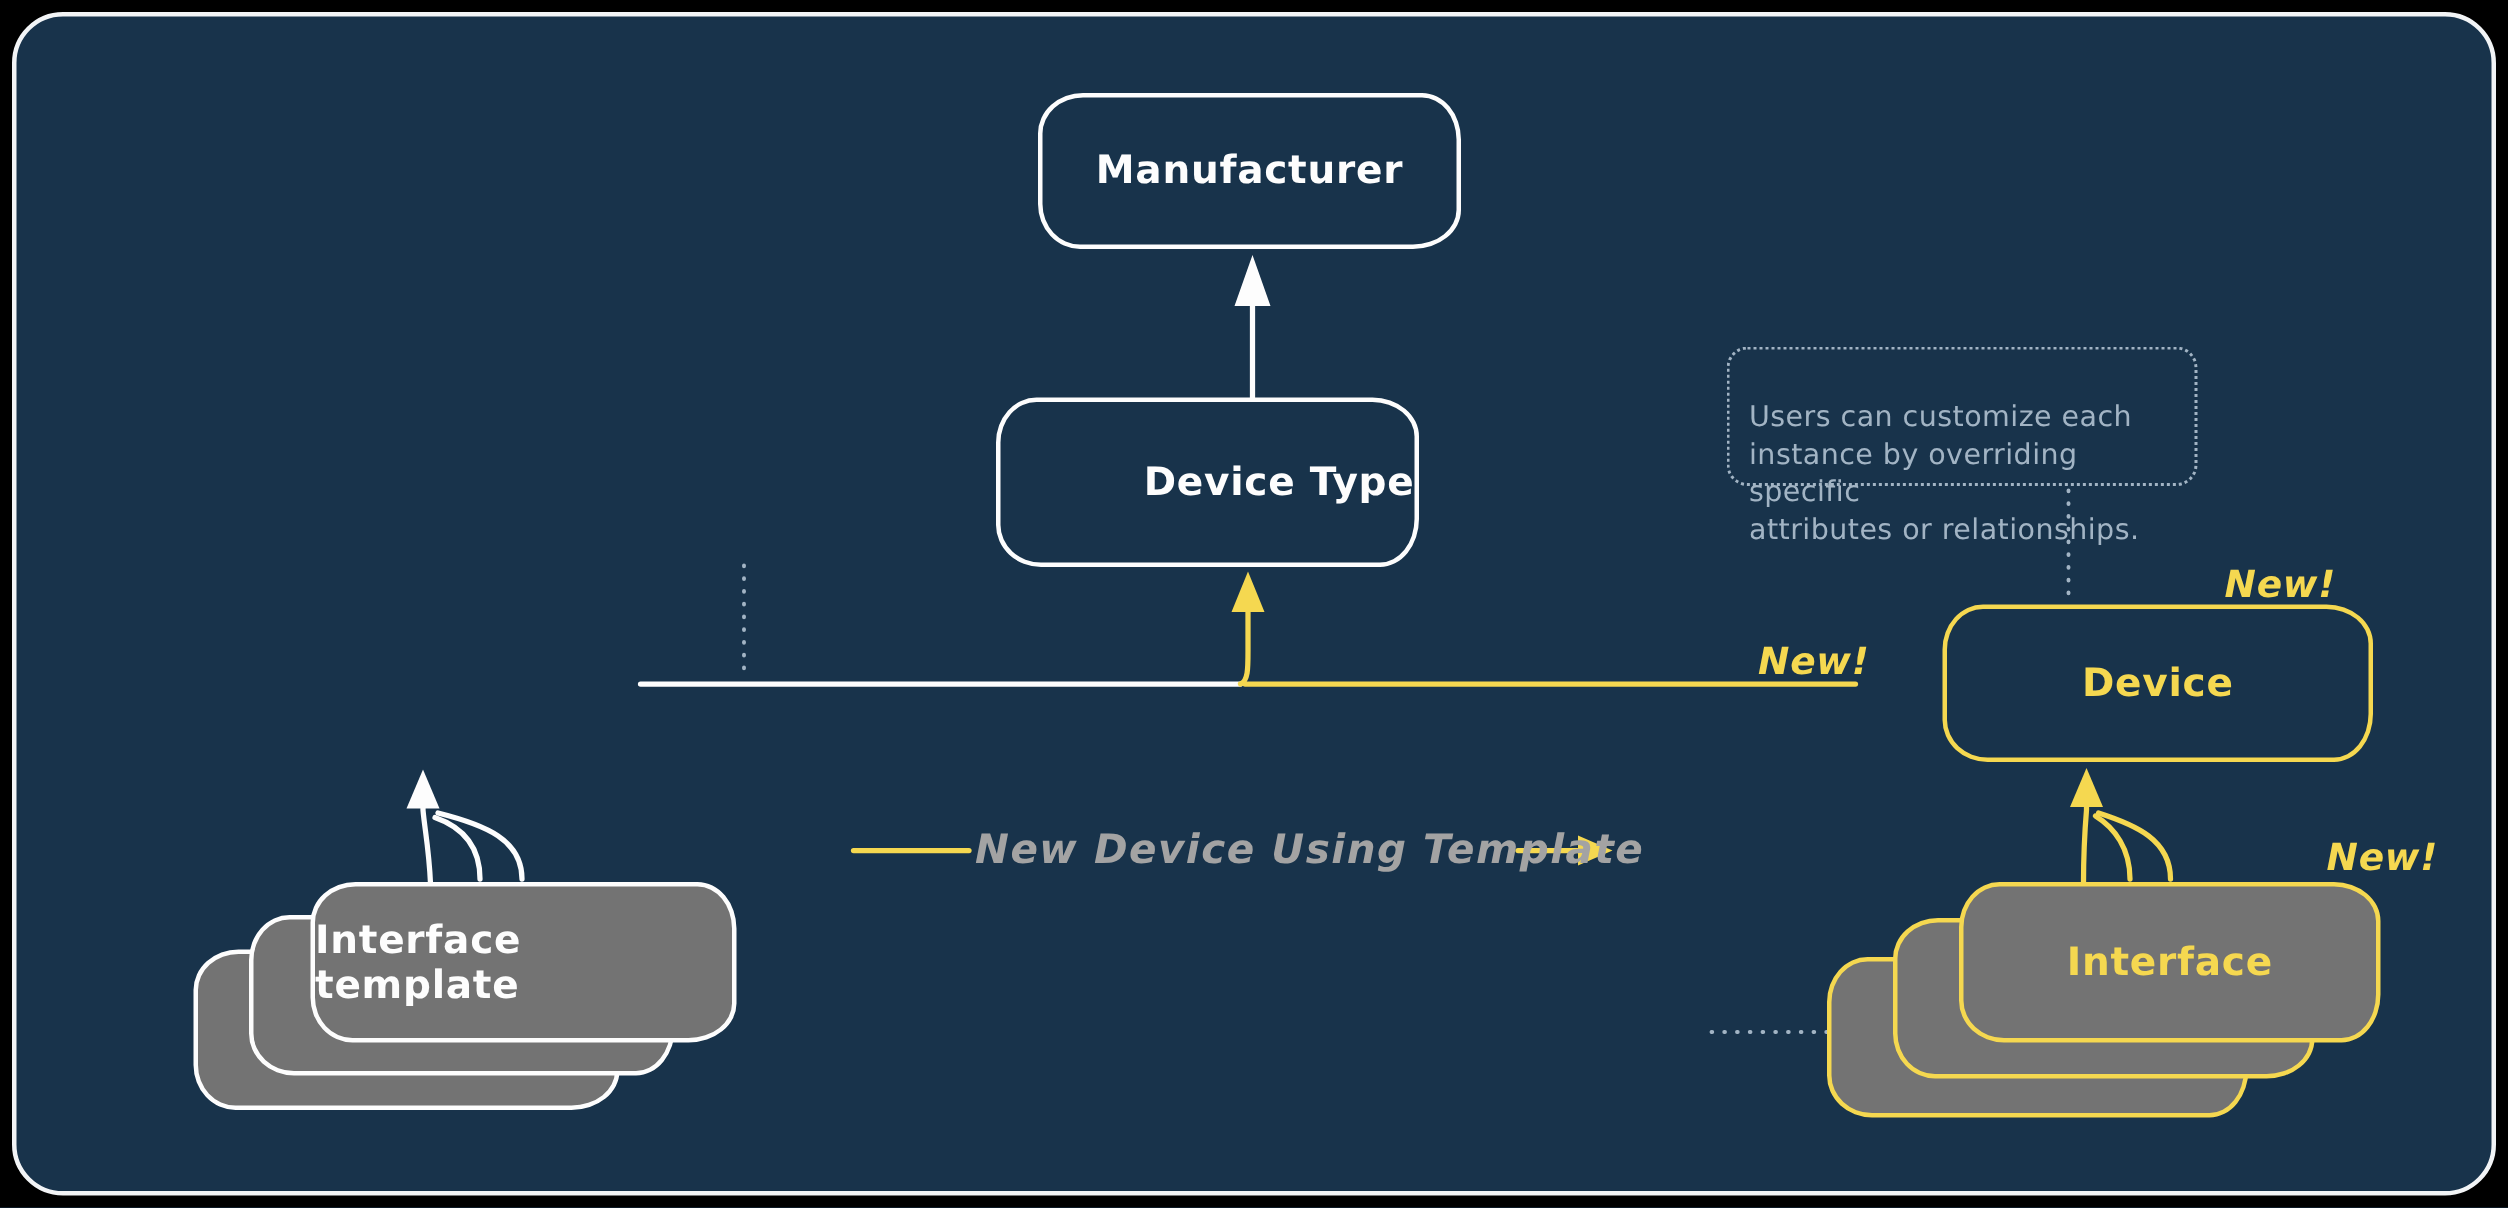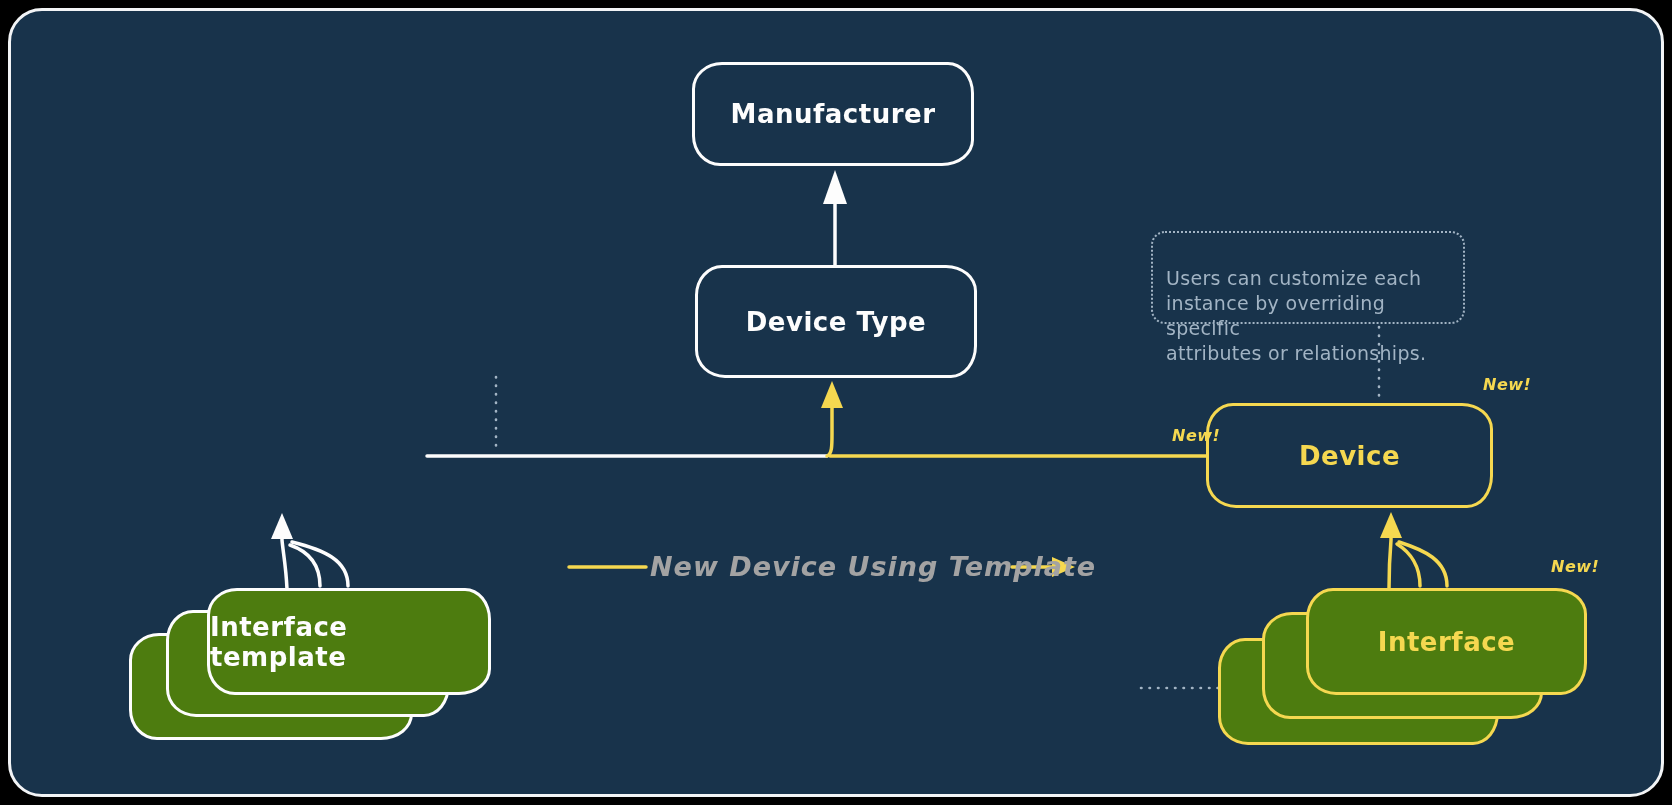--- a/index.html
+++ b/index.html
@@ -24,38 +24,38 @@
     display:flex;align-items:center;justify-content:center;
     color:#fdfdfd;font-weight:bold;font-size:26px;letter-spacing:.5px;
     box-sizing:border-box;
   }
   .r1{border-radius:30px 26px 32px 28px / 27px 31px 26px 30px;}
   .r2{border-radius:27px 31px 26px 30px / 30px 26px 32px 28px;}
   .yellow{border-color:#F5D850;color:#F5D850;}
 
   .card{
     position:absolute;width:284px;height:107px;
-    background:#4d7c0f;border:3.5px solid #fdfdfd;box-sizing:border-box;
+    background:#737373;border:3.5px solid #fdfdfd;box-sizing:border-box;
     display:flex;align-items:center;justify-content:center;
     color:#fdfdfd;font-weight:bold;font-size:26px;letter-spacing:.5px;
   }
   .card.yellow{border-color:#F5D850;color:#F5D850;align-items:center;}
 
   .note{
     position:absolute;
     border:2px dotted #A2B4C4;
     border-radius:14px;
     color:#A2B4C4;
     font-size:19px;line-height:1.32;letter-spacing:.3px;
     padding:8px 13px;box-sizing:border-box;
     white-space:pre-line;
   }
   .badge{
     position:absolute;color:#F5D850;font-weight:bold;font-style:italic;
-    font-size:16px;letter-spacing:.5px;
+    font-size:25px;letter-spacing:.5px;
   }
   .flow-label{
     position:absolute;color:#a3a3a3;font-weight:bold;font-style:italic;
     font-size:27px;letter-spacing:1px;white-space:nowrap;
   }
 </style>
 </head>
 <body>
 
 <div class="canvas"></div>
@@ -101,26 +101,26 @@
       <path d="M472,377 L472,452"></path>
       <path d="M1355,327 L1355,398"></path>
       <path d="M1117,688 L1205,688"></path>
     </g>
   </svg>
 
   <div class="node r1" style="left:668px;top:62px;width:282px;height:104px;">
     <span>Manufacturer</span>
   </div>
 
-  <div class="node r2" style="left:671px;top:265px;width:282px;height:113px;">
+  <div class="node r2" style="left:640px;top:265px;width:282px;height:113px;justify-content:flex-end;">
     <span>Device Type</span>
   </div>
 
 
-  <div class="node r2 yellow" style="left:1182px;top:403px;width:287px;height:105px;">
+  <div class="node r2 yellow" style="left:1271px;top:403px;width:287px;height:105px;">
     <span>Device</span>
   </div>
 
   <div>
     <div class="card r1" style="left:105px;top:633px;"></div>
     <div class="card r2" style="left:142px;top:610px;"></div>
     <div class="card r1" style="left:183px;top:588px;">
       <span>Interface template</span>
     </div>
   </div>

